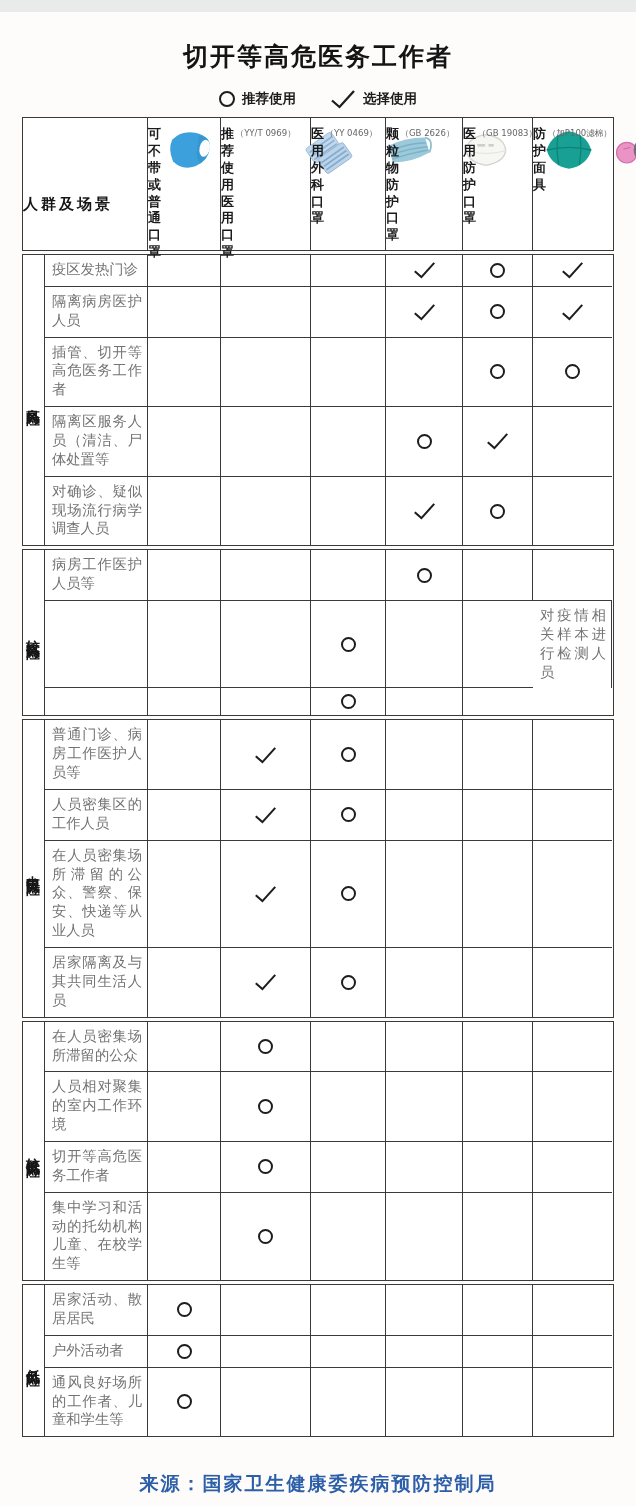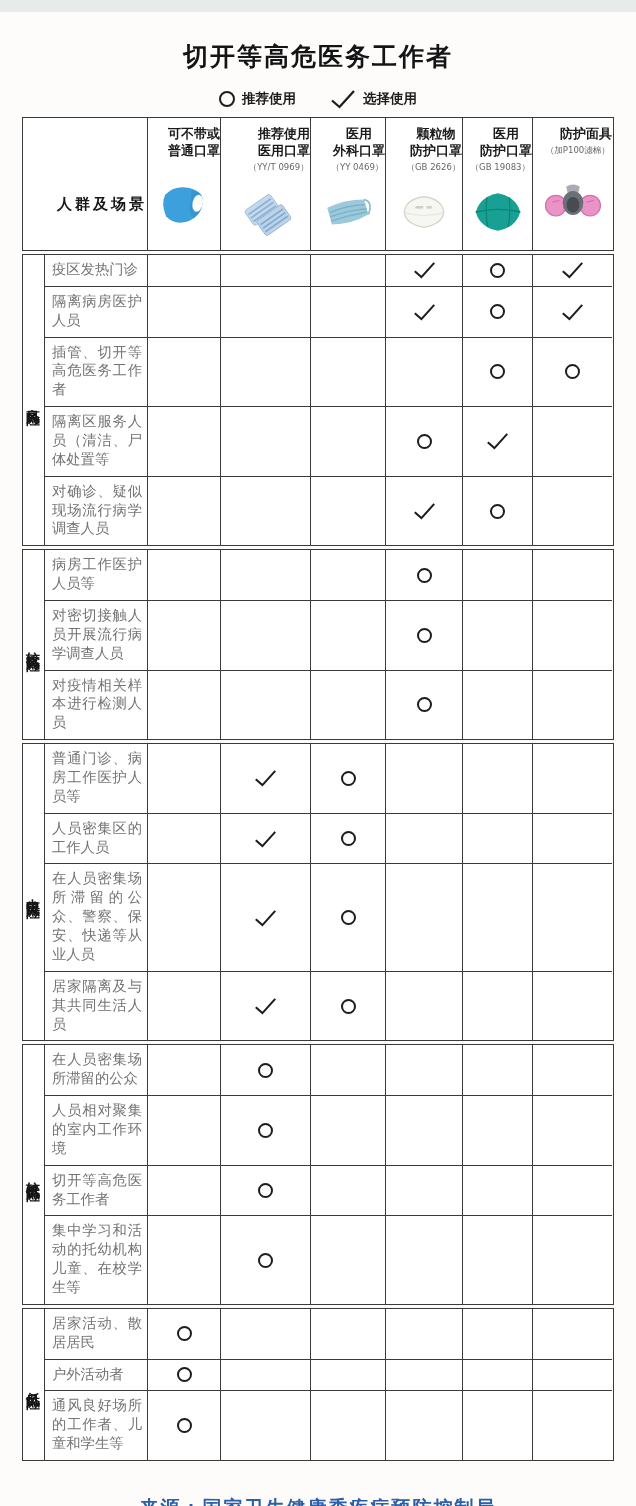--- a/index.html
+++ b/index.html
@@ -35,25 +35,25 @@
   .grid{
     display:grid;
     grid-template-columns:22px 103px 73px 90px 75px 77px 70px 79px;
     border:1.9px solid var(--bc); background:#fff;
   }
   .group{margin-top:3px;}
   .cell{border-right:1.6px solid var(--bc); border-bottom:1.6px solid var(--bc); min-width:0;}
   .nr{border-right:none;} .nb{border-bottom:none;}
   .corner-cell{
     grid-column:1 / span 2;
-    display:flex;flex-direction:column;justify-content:flex-end;align-items:flex-end;
+    display:flex;flex-direction:column;justify-content:flex-end;align-items:flex-start;
     padding-bottom:36px;font-weight:bold;font-size:15px;letter-spacing:3px;color:#161616;
   }
   .hdr-cell{
-    height:132px;display:flex;flex-direction:column;align-items:flex-end;padding-top:8px;
+    height:132px;display:flex;flex-direction:row;align-items:flex-start;padding-top:8px;
   }
   .hdr-name{font-weight:bold;font-size:13px;line-height:1.3;text-align:center;color:#1a1a1a;}
   .hdr-std{font-size:9px;color:#666;margin-top:1px;white-space:nowrap;transform:scale(.95);}
   .mask-icon{flex:1;display:flex;align-items:center;justify-content:center;width:100%;}
   .mask-icon svg{width:60px;height:48px;}
   .risk-cell{display:flex;align-items:center;justify-content:center;grid-column:1;}
   .risk-text{
     writing-mode:vertical-rl;text-orientation:upright;
     font-weight:bold;font-size:14px;letter-spacing:2px;color:#161616;
   }
@@ -273,21 +273,20 @@
           </div>
           <div class="cell scen-cell">病房工作医护人员等</div>
           <div class="cell mark-cell"></div>
           <div class="cell mark-cell"></div>
           <div class="cell mark-cell"></div>
           <div class="cell mark-cell">
             <span class="circle"></span>
           </div>
           <div class="cell mark-cell"></div>
           <div class="cell mark-cell nr"></div>
-          <div class="cell scen-cell">对密切接触人员开展流行病学调查人员</div>
           <div class="cell mark-cell"></div>
           <div class="cell mark-cell"></div>
           <div class="cell mark-cell"></div>
           <div class="cell mark-cell">
             <span class="circle"></span>
           </div>
           <div class="cell mark-cell"></div>
           <div class="cell mark-cell nr"></div>
           <div class="cell scen-cell nb">对疫情相关样本进行检测人员</div>
           <div class="cell mark-cell nb"></div>

